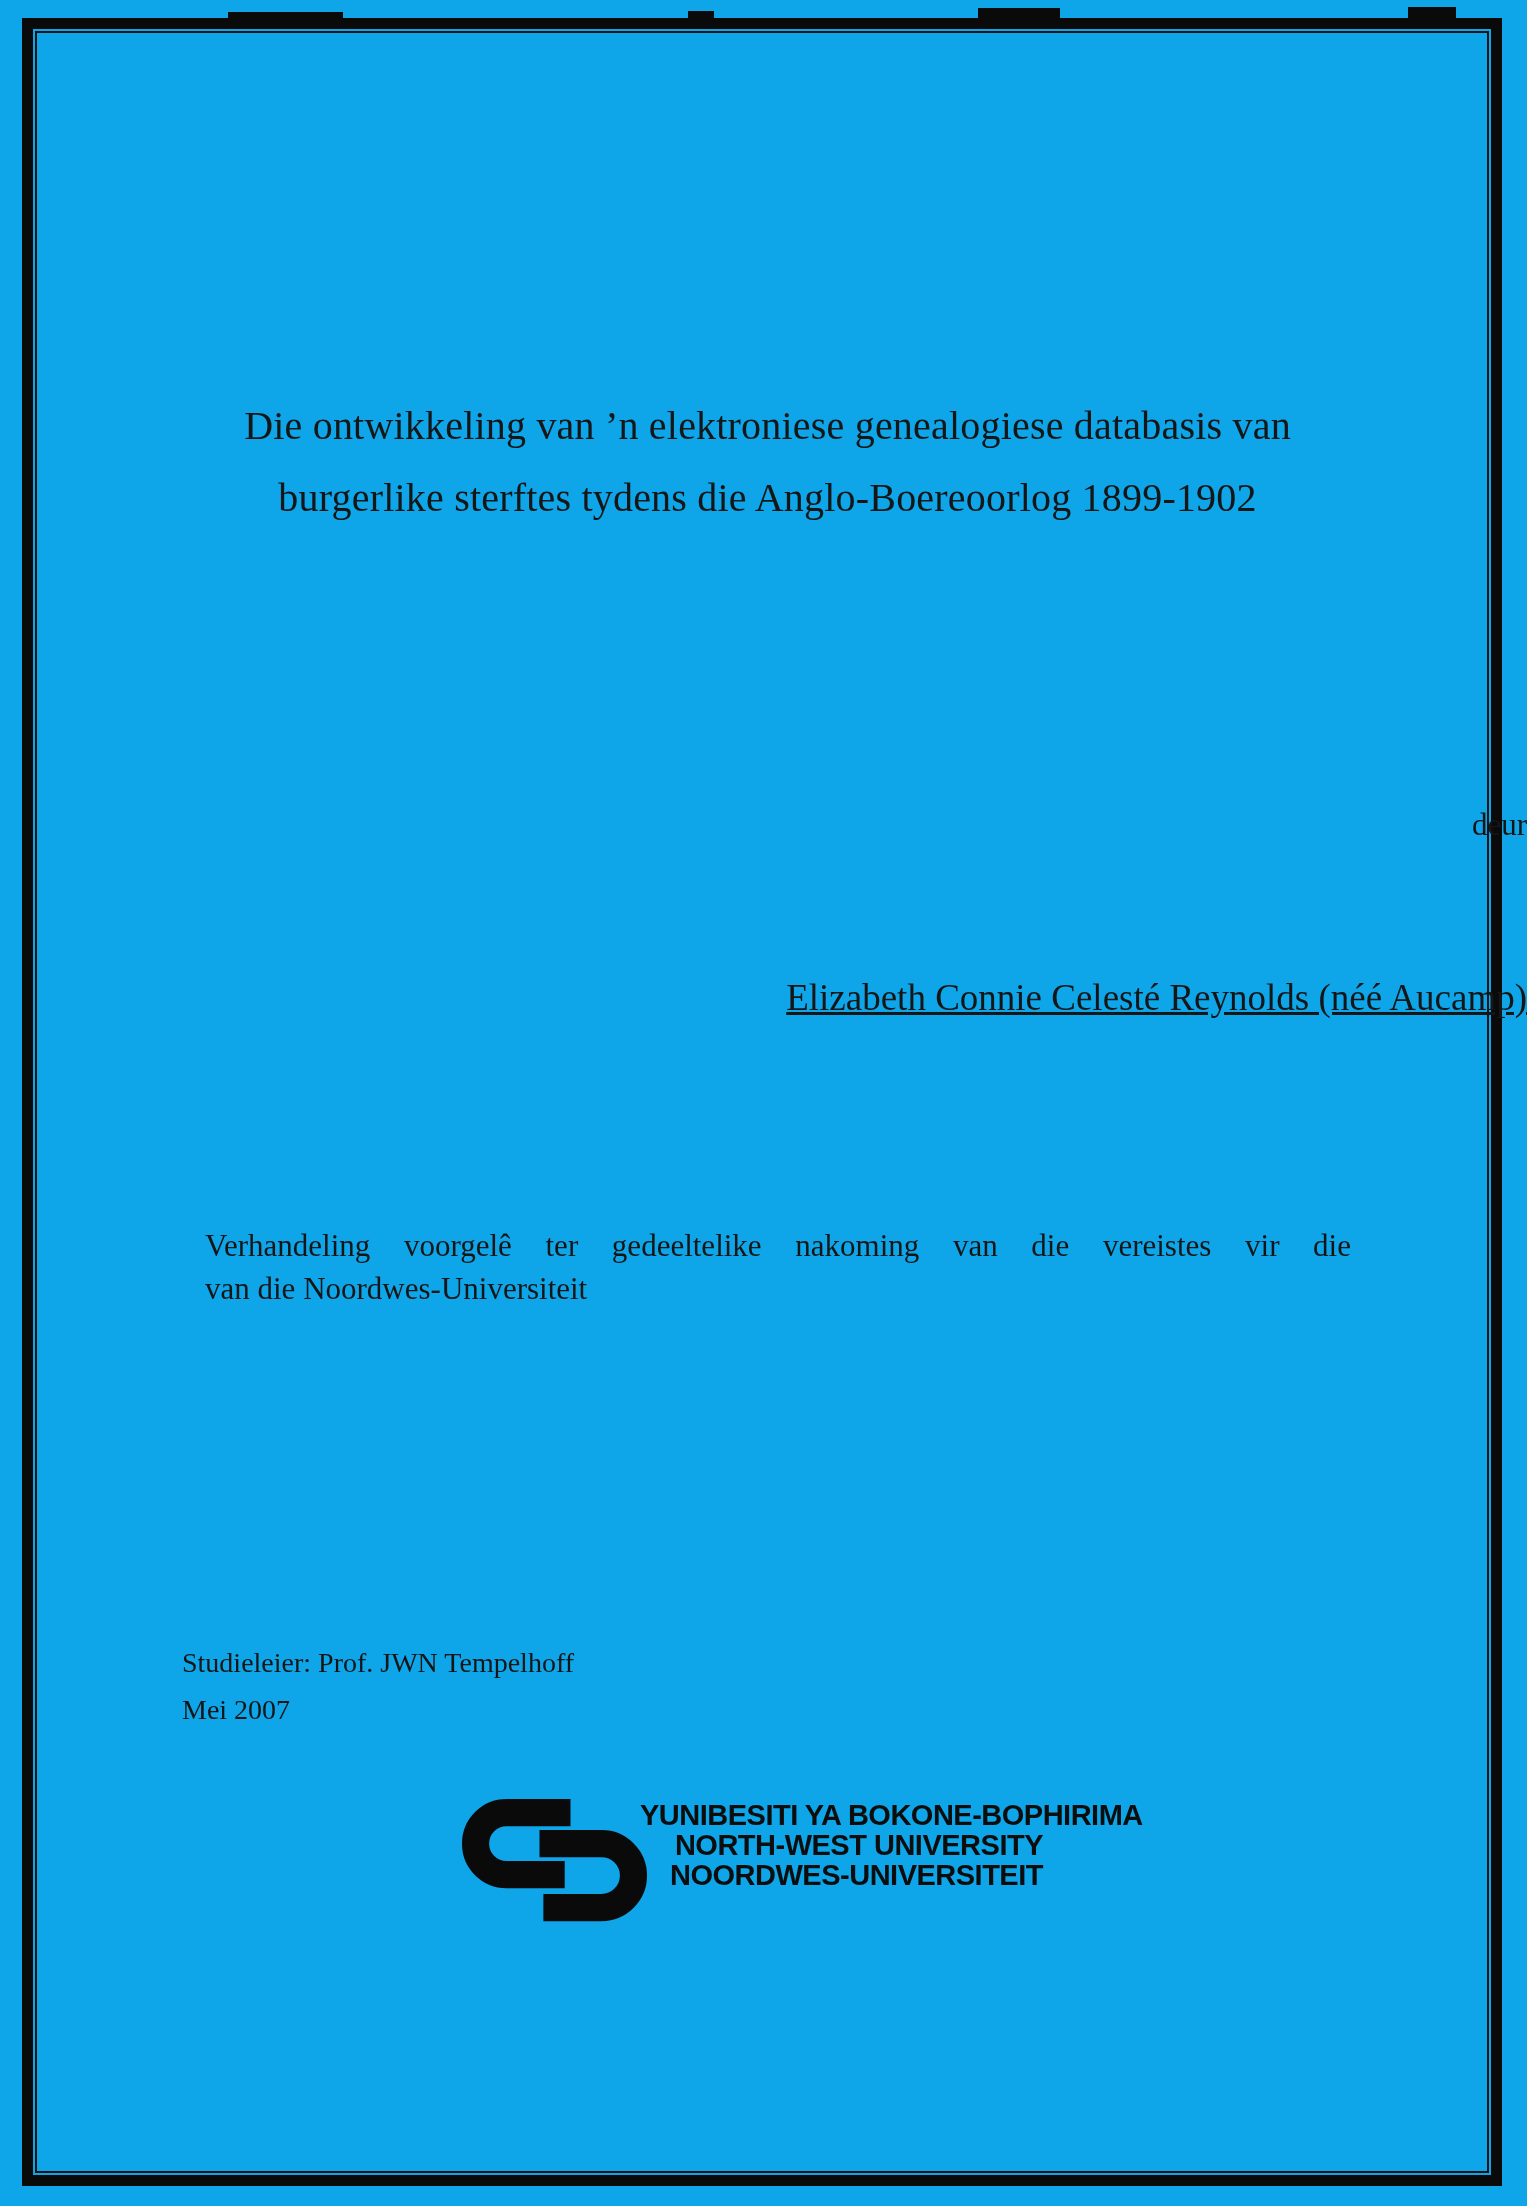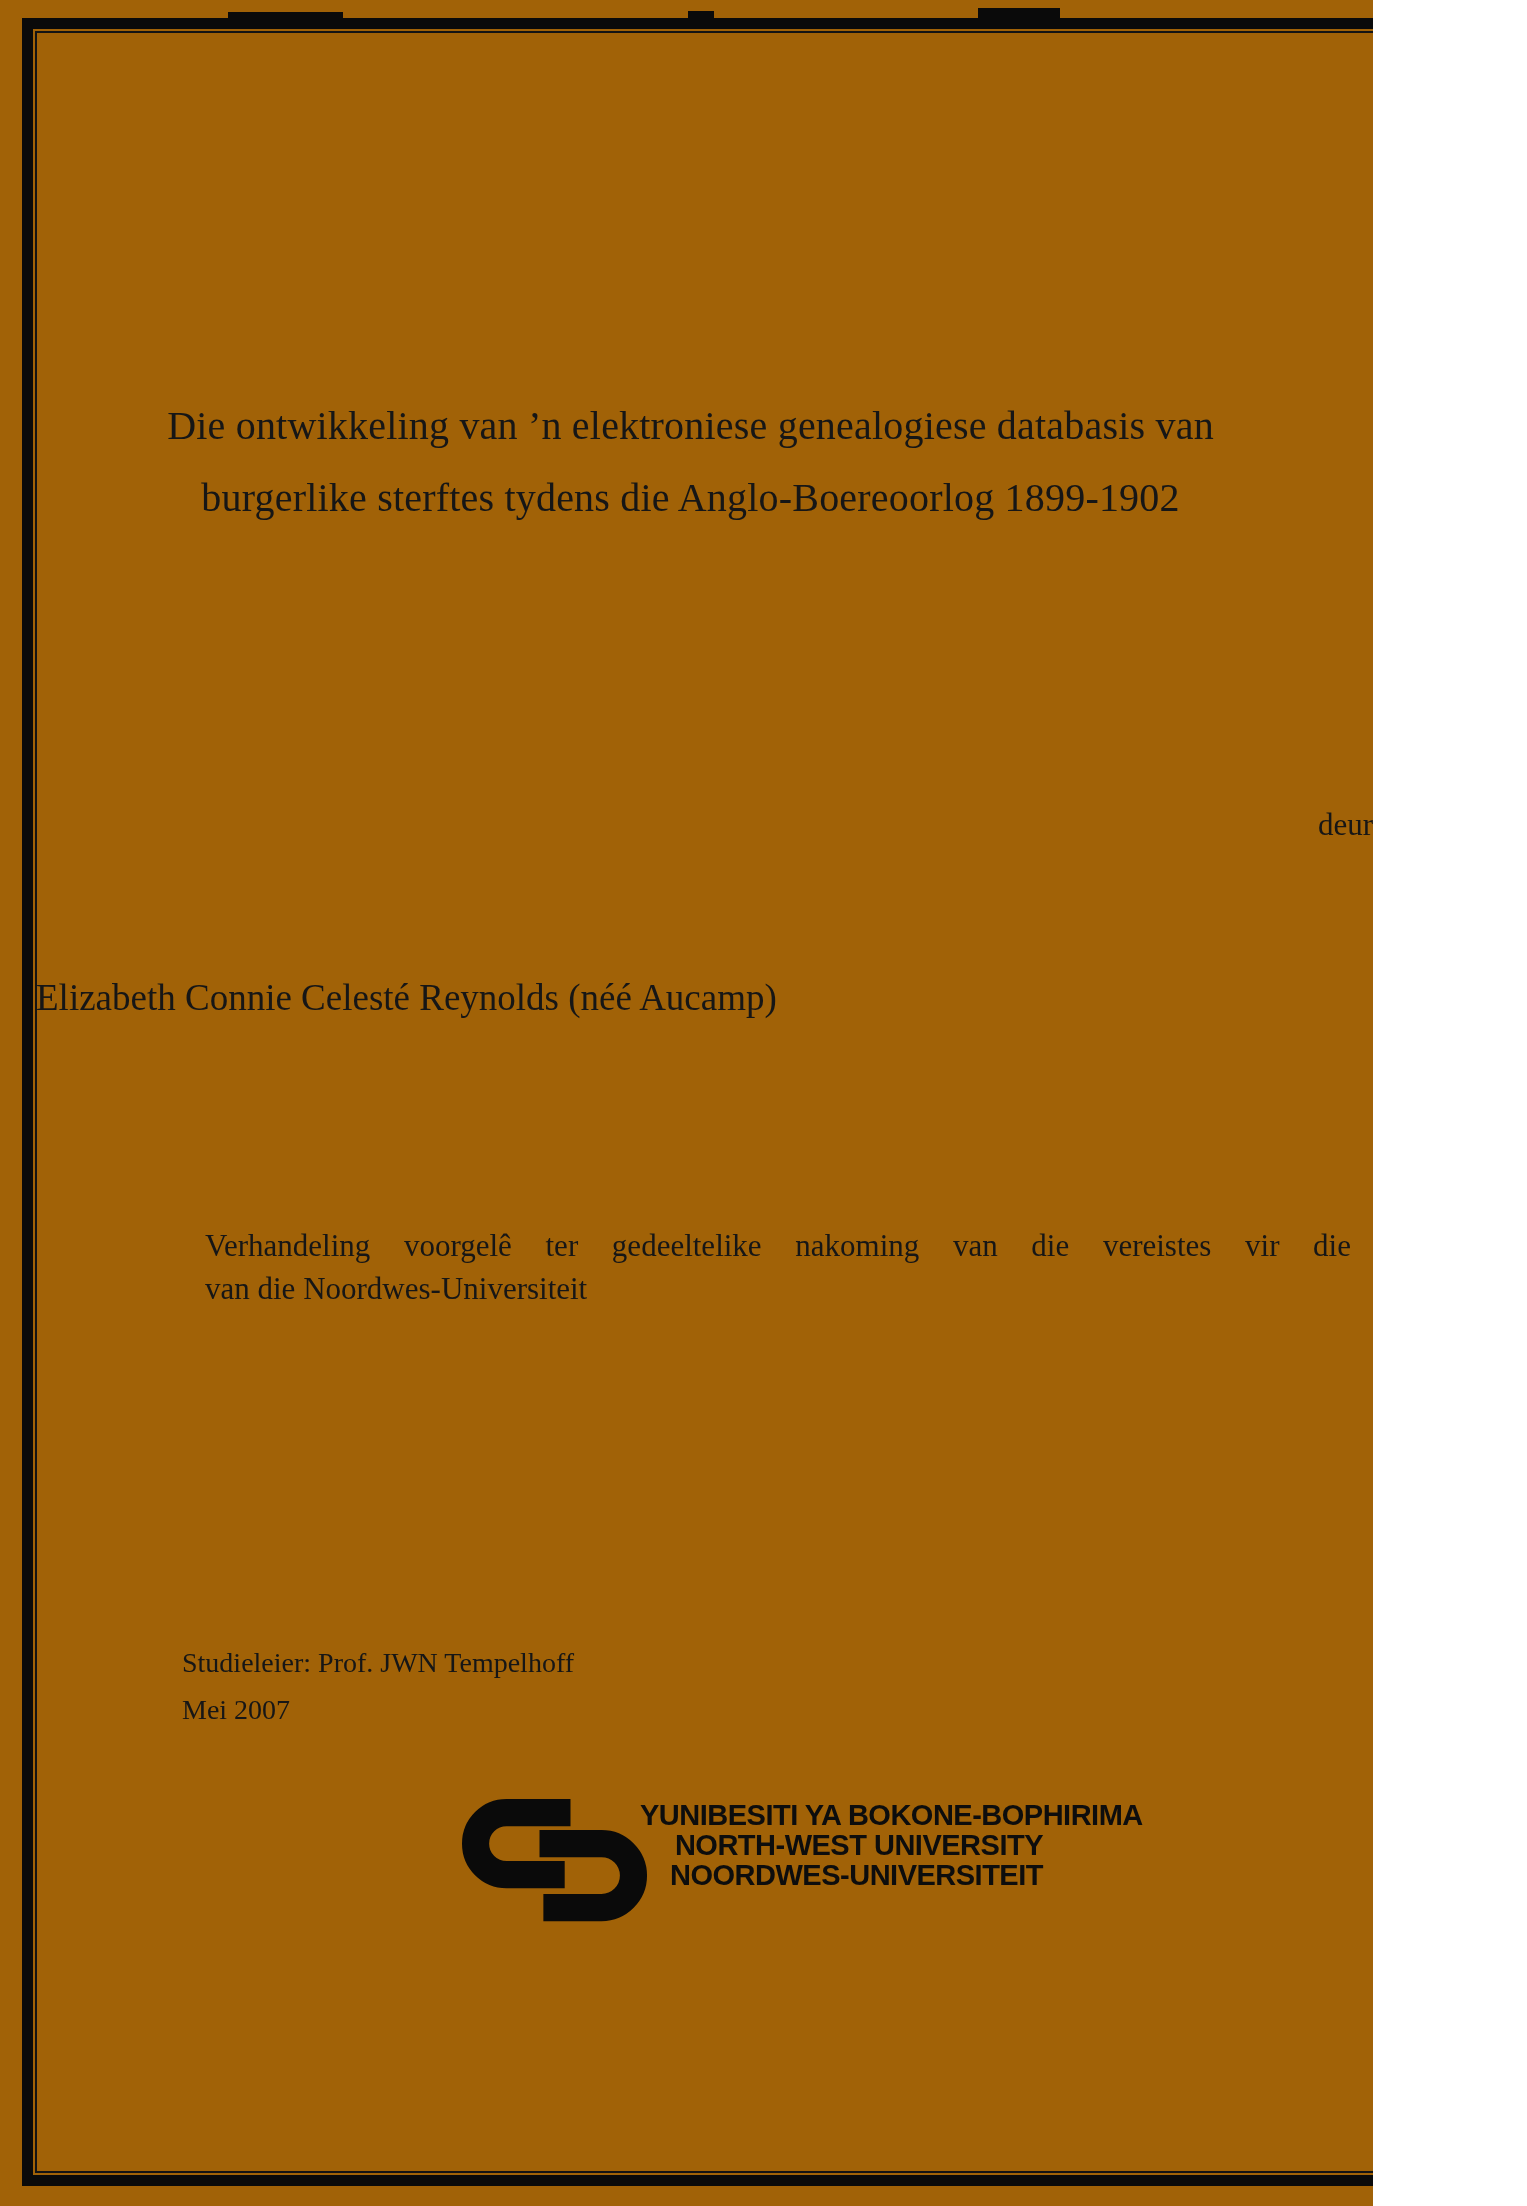--- a/index.html
+++ b/index.html
@@ -1,19 +1,19 @@
 <!DOCTYPE html>
 <html><head>
 <meta charset="utf-8">
 <style>
   html,body{margin:0;padding:0;background:#ffffff;}
   .page{
     position:relative;
-    width:1373px;height:2206px;
-    background:#a16207;
+    width:1527px;height:2206px;
+    background:#0ea5e9;
     font-family:"Liberation Serif", serif;
     color:#161616;
     overflow:hidden;
   }
   .frame-outer{
     position:absolute;left:22px;top:18px;width:1480px;height:2168px;
     border:11px solid #0a0a0a;box-sizing:border-box;
   }
   .frame-inner{
     position:absolute;inset:2px;
@@ -24,21 +24,21 @@
     position:absolute;left:8px;right:0;top:390px;
     text-align:center;font-size:40px;line-height:72px;
     letter-spacing:0.2px;
   }
   .byline{
     position:absolute;left:20px;right:0;top:809px;
     text-align:right;font-size:31px;line-height:31px;
   }
   .author{
     position:absolute;left:36px;right:0;top:980px;
-    text-align:left;font-size:37px;line-height:36px;
+    text-align:right;font-size:37px;line-height:36px;text-decoration:underline;
   }
   .declaration{
     position:absolute;left:205px;width:1146px;top:1224px;
     font-size:31px;line-height:43px;
   }
   .decl-justify{
     text-align:justify;text-align-last:justify;
   }
   .italic{font-style:italic;}
   .supervisor-block{

